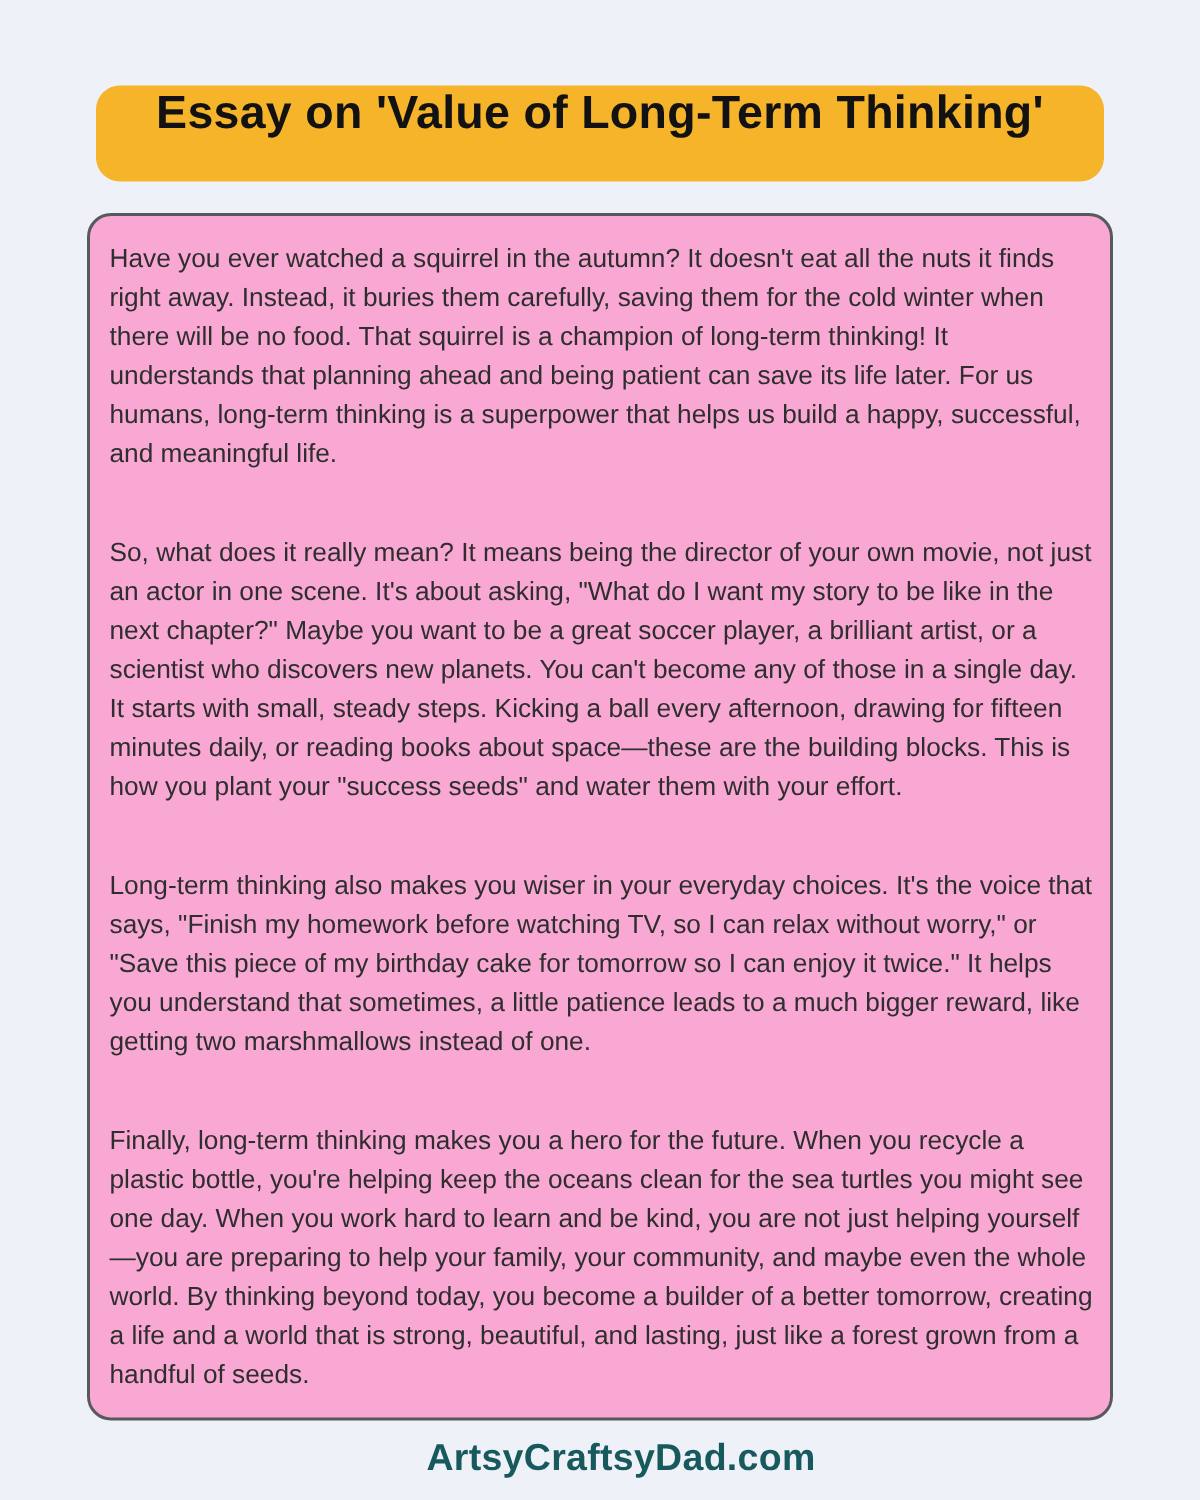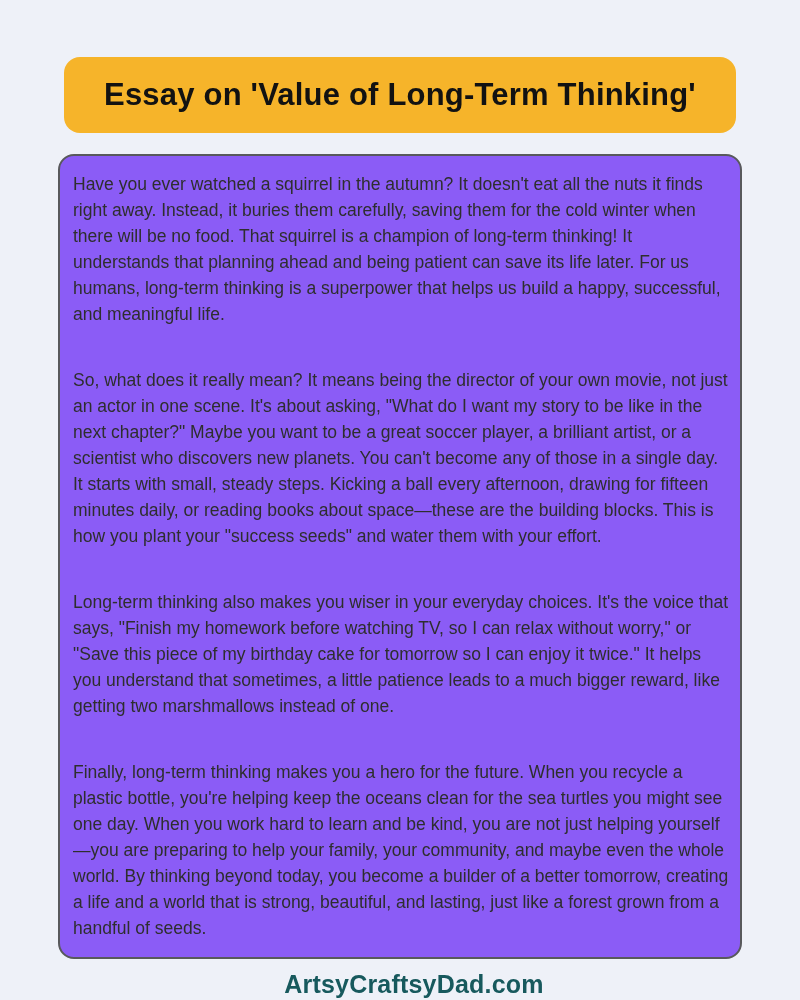--- a/index.html
+++ b/index.html
@@ -15,38 +15,38 @@
   .page {
     width: 800px;
     height: 1000px;
     display: flex;
     flex-direction: column;
     align-items: center;
   }
   .banner {
     margin-top: 57px;
     width: 672px;
-    height: 76px;
+    height: 64px;
     background: #F6B42A;
     border-radius: 16px;
     display: flex;
-    align-items: center;
+    align-items: flex-start;
     justify-content: center;
   }
   .banner h1 {
     font-size: 31px;
     font-weight: 700;
     color: #121212;
     letter-spacing: 0.2px;
     white-space: nowrap;
   }
   .essay-box {
     margin-top: 21px;
     width: 684px;
-    background: #8b5cf6;
+    background: #f9a8d4;
     border: 2px solid #58595C;
     border-radius: 16px;
     padding: 15px 11px 16px 13px;
     color: #2E2E2E;
     font-size: 17.5px;
     line-height: 26px;
   }
   .essay-box p { margin: 0; }
   .essay-box p + p { margin-top: 40px; }
   .footer {

